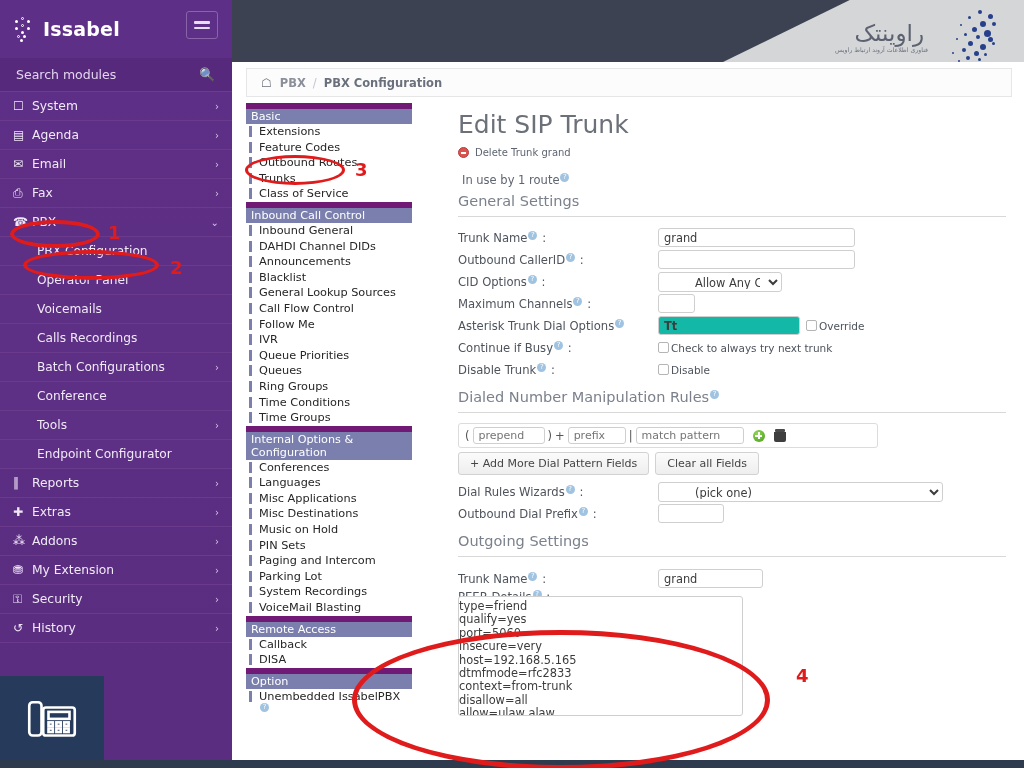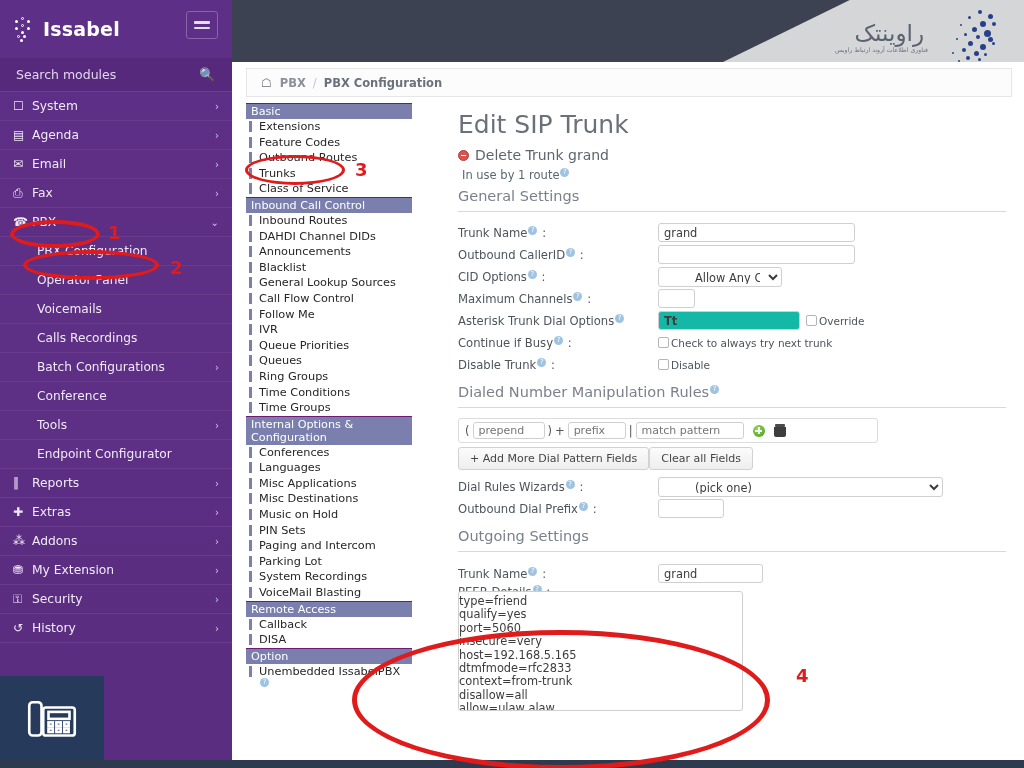--- a/index.html
+++ b/index.html
@@ -100,42 +100,42 @@
 
   
   #pbxmenu {
     position: absolute; left: 246px; top: 103px; width: 166px;
     font-size: 11.3px; color: #2f2f2f;
     font-family: "DejaVu Sans", sans-serif;
   }
   .pm-head {
     background: #7b7fae; color: #ffffff; font-weight: normal;
     padding: 1px 5px; font-size: 11.2px; line-height: 13px;
-    border-top: 1px solid #701a75;
+    border-top: 6px solid #701a75;
   }
   .pm-item {
     padding: 1px 5px 1px 13px; line-height: 13.6px;
     position: relative; color: #262626; background: #fff;
   }
   .pm-item::before {
     content: ""; position: absolute; left: 3px; top: 2px;
     width: 2.5px; height: 11px; background: #7b7fae;
   }
 
   
   #main {
     position: absolute; left: 440px; top: 110px; width: 584px; height: 650px;
     overflow: hidden;
   }
   h1.page-title {
     margin: 0 0 2px 18px; font-size: 25px; font-weight: normal;
     color: #6b7079; font-family: "DejaVu Sans", sans-serif;
   }
   .del-trunk {
-    margin: 8px 0 5px 18px; font-size: 14px; color: #5e6470;
+    margin: 8px 0 15px 18px; font-size: 10px; color: #5e6470;
     display: flex; align-items: center; text-align: center;
   }
   .del-dot {
     width: 11px; height: 11px; border-radius: 50%;
     background: #d9534f; border: 1px solid #b53f3b; margin-right: 6px;
     position: relative; flex: 0 0 11px;
   }
   .del-dot::after {
     content: ""; position: absolute; left: 2px; top: 4px;
     width: 5px; height: 1.6px; background: #fff;
@@ -198,21 +198,21 @@
     width: 12px; height: 13px; display: inline-block; margin-left: 6px; position: relative;
   }
   .trash::before {
     content: ""; position: absolute; left: 0; top: 3px; width: 12px; height: 10px;
     background: #3e3e3e; border-radius: 0 0 2px 2px;
   }
   .trash::after {
     content: ""; position: absolute; left: 1px; top: 0; width: 10px; height: 3px;
     background: #4a4a4a; border-radius: 1px;
   }
-  .btnrow { margin: 4px 0 0 18px; display: flex; }
+  .btnrow { margin: 4px 0 0 18px; display: flex; gap: 6px; }
   .btn {
     border: 1px solid #d2d2d2; background: linear-gradient(#fbfbfb, #eeeeee);
     border-radius: 3px; font-size: 11px; color: #454545;
     padding: 4px 11px; font-family: "DejaVu Sans", sans-serif;
   }
   select.wide { width: 285px; height: 20px; }
 
   textarea.ta {
     width: 285px; height: 120px; resize: none; line-height: 13.4px;
     font-size: 11.4px; padding: 3px 0; overflow: hidden;
@@ -396,21 +396,21 @@
   </div>
 
   <div id="pbxmenu">
       <div class="pm-head">Basic</div>
       <div class="pm-item">Extensions</div>
       <div class="pm-item">Feature Codes</div>
       <div class="pm-item">Outbound Routes</div>
       <div class="pm-item">Trunks</div>
       <div class="pm-item">Class of Service</div>
       <div class="pm-head">Inbound Call Control</div>
-      <div class="pm-item">Inbound Routes</div>
+      <div class="pm-item">Inbound General</div>
       <div class="pm-item">DAHDI Channel DIDs</div>
       <div class="pm-item">Announcements</div>
       <div class="pm-item">Blacklist</div>
       <div class="pm-item">General Lookup Sources</div>
       <div class="pm-item">Call Flow Control</div>
       <div class="pm-item">Follow Me</div>
       <div class="pm-item">IVR</div>
       <div class="pm-item">Queue Priorities</div>
       <div class="pm-item">Queues</div>
       <div class="pm-item">Ring Groups</div>

